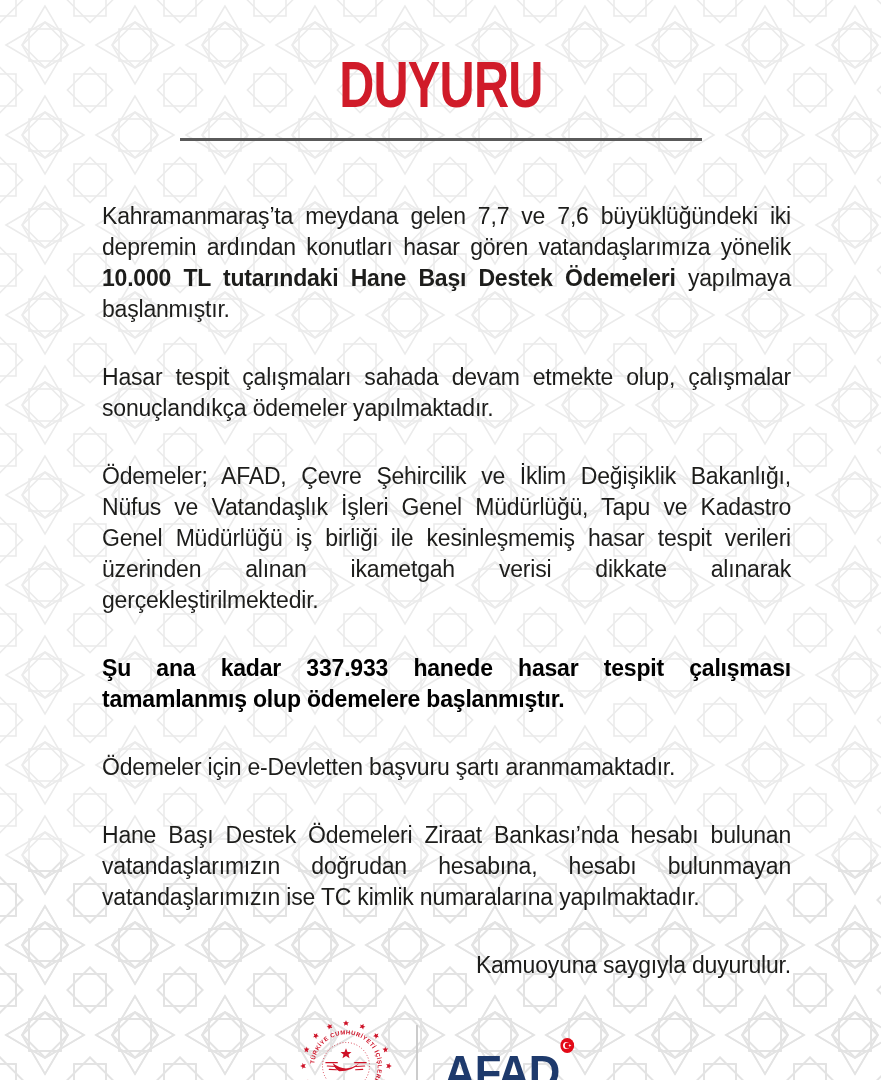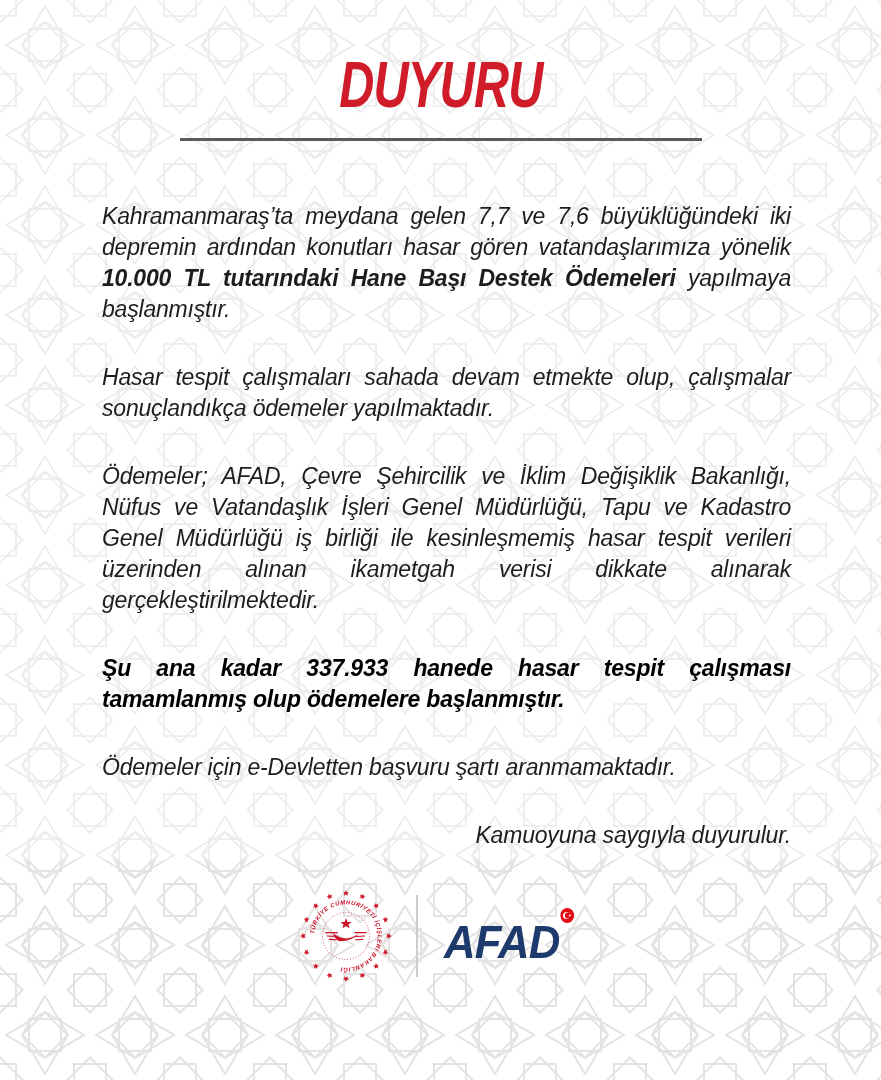--- a/index.html
+++ b/index.html
@@ -6,21 +6,21 @@
   body{
     width:881px;height:1080px;position:relative;overflow:hidden;
     background:#ffffff;
     font-family:"Liberation Sans","DejaVu Sans",sans-serif;
   }
   
   .bg-pattern{
     position:absolute;inset:0;width:881px;height:1080px;z-index:0;pointer-events:none;
   }
   .page{
-    position:relative;z-index:1;width:881px;height:772px;font-style:italic;
+    position:relative;z-index:1;width:881px;height:772px;
   }
   
   .title-wrap{padding-top:48px;text-align:center;}
   h1.title{
     margin:0;display:inline-block;
     font-size:64px;line-height:74px;font-weight:800;
     letter-spacing:-1px;color:#d01b29;
     transform:scaleX(0.76);transform-origin:center;
     white-space:nowrap;
   }
@@ -110,20 +110,21 @@
     <p><span>Kahramanmaraş’ta meydana gelen 7,7 ve 7,6 büyüklüğündeki iki depremin ardından konutları hasar gören vatandaşlarımıza yönelik </span><span class="inline-bold">10.000 TL tutarındaki Hane Başı Destek Ödemeleri</span><span> yapılmaya başlanmıştır.</span></p>
 
     <p>Hasar tespit çalışmaları sahada devam etmekte olup, çalışmalar sonuçlandıkça ödemeler yapılmaktadır.</p>
 
     <p>Ödemeler; AFAD, Çevre Şehircilik ve İklim Değişiklik Bakanlığı, Nüfus ve Vatandaşlık İşleri Genel Müdürlüğü, Tapu ve Kadastro Genel Müdürlüğü iş birliği ile kesinleşmemiş hasar tespit verileri üzerinden alınan ikametgah verisi dikkate alınarak gerçekleştirilmektedir.</p>
 
     <p class="highlight">Şu ana kadar 337.933 hanede hasar tespit çalışması tamamlanmış olup ödemelere başlanmıştır.</p>
 
     <p>Ödemeler için e-Devletten başvuru şartı aranmamaktadır.</p>
 
+    <p>Hane Başı Destek Ödemeleri Ziraat Bankası’nda hesabı bulunan vatandaşlarımızın doğrudan hesabına, hesabı bulunmayan vatandaşlarımızın ise TC kimlik numaralarına yapılmaktadır.</p>
 
     <p class="last">Kamuoyuna saygıyla duyurulur.</p>
   </div>
 
   <div class="footer">
 
     <svg class="seal" viewBox="0 0 100 100" aria-hidden="true">
       <defs>
         <path id="sealTextPath" d="M 50,50 m -33,0 a 33,33 0 1,1 66,0 a 33,33 0 1,1 -66,0"></path>
         <g id="sealStar">

